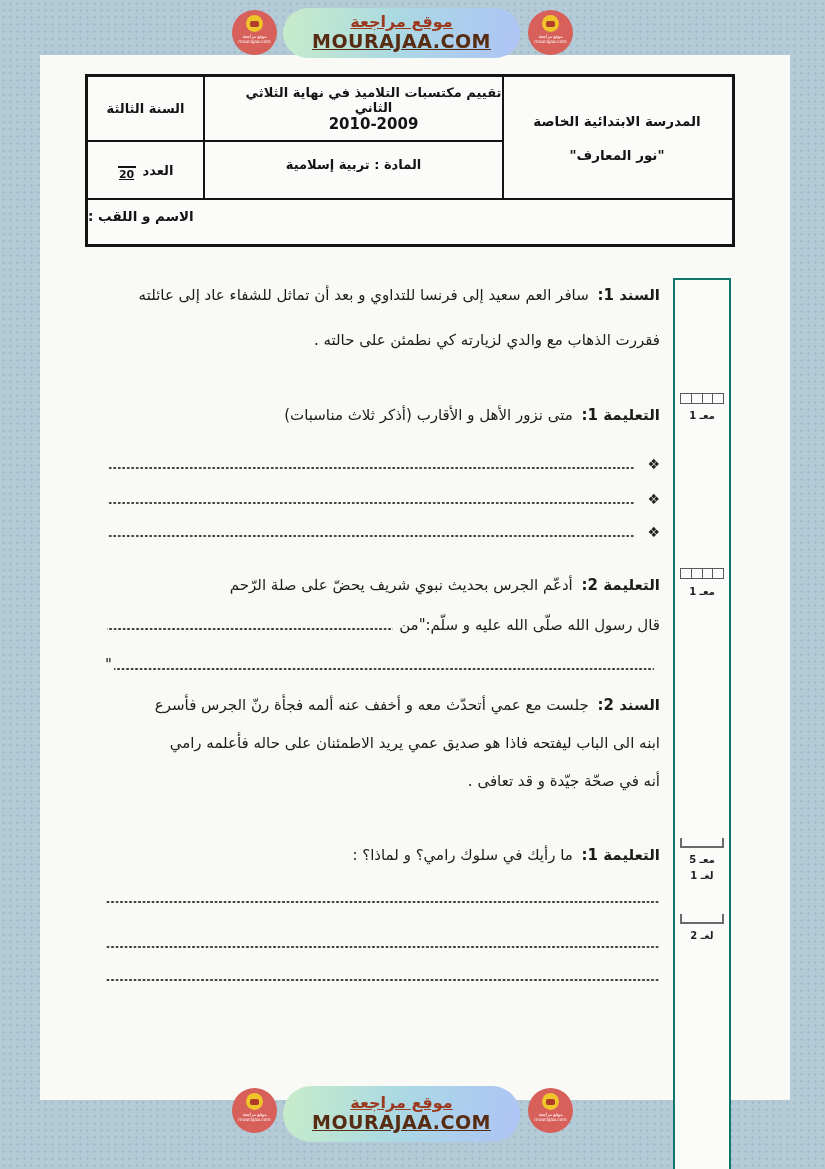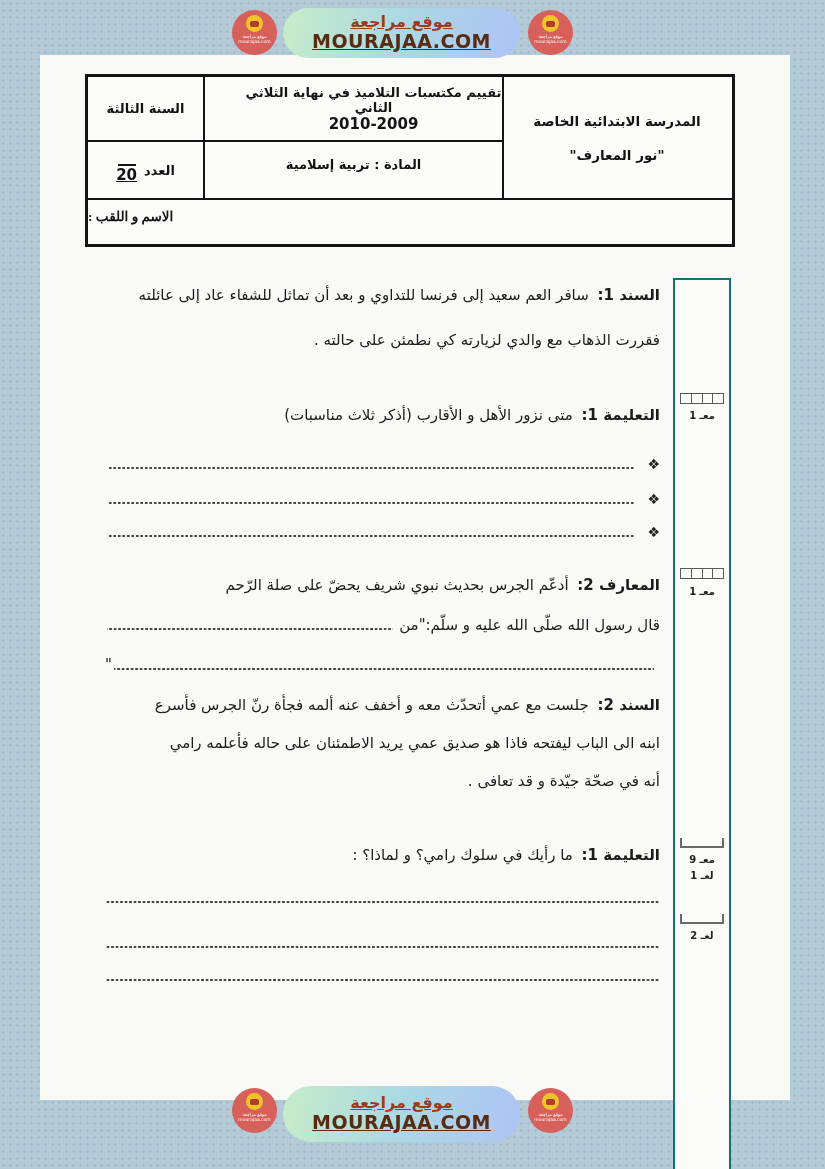--- a/index.html
+++ b/index.html
@@ -57,23 +57,23 @@
         display:flex;flex-direction:column;align-items:center;justify-content:center;text-align:center;}
   .cell-school{right:0;top:0;width:230px;height:121px;font-weight:bold;font-size:13.5px;row-gap:18px;border-radius:22px;}
   .cell-title{left:117px;top:0;width:297px;height:63px;font-weight:bold;font-size:13px;padding-left:40px;}
   .cell-title .yr{font-size:15px;font-weight:bold;}
   .cell-year{left:0;top:0;width:115px;height:63px;font-weight:bold;font-size:13px;}
   .cell-subject{left:117px;top:65px;width:297px;height:44px;font-weight:bold;font-size:13px;}
   .cell-score{left:0;top:65px;width:115px;height:56px;font-weight:bold;font-size:13px;
               flex-direction:row;column-gap:7px;}
   .frac{display:inline-flex;flex-direction:column;align-items:center;}
   .frac-line{width:18px;height:7px;border-bottom:2px solid #141414;}
-  .frac-den{font-size:15px;font-weight:bold;text-decoration:underline;}
+  .frac-den{font-size:11px;font-weight:bold;text-decoration:underline;}
   .cell-name{left:0;top:123px;width:650px;height:50px;justify-content:flex-start;
-             align-items:flex-end;padding:8px 10px 0 0;font-weight:bold;font-size:13.5px;font-family:Liberation Serif, serif;}
+             align-items:flex-end;padding:8px 10px 0 0;font-weight:bold;font-size:13.5px;}
   
   .line{
     position:absolute;left:65px;right:130px;direction:rtl;text-align:right;
     font-size:15px;color:#1c1c1c;line-height:1.35;
   }
   .line .lbl{font-weight:bold;margin-left:4px;margin-top:48px;}
   .flexline{display:flex;align-items:flex-end;}
   .leader{
     flex:1;height:4px;margin:0 6px 4px 2px;
     background-image:radial-gradient(circle,#3c3c3c 1px,rgba(0,0,0,0) 1.3px);
@@ -162,21 +162,21 @@
   <div class="line flexline" style="top:435px">
     <span class="bullet">❖</span>
     <span class="leader"></span>
   </div>
   <div class="line flexline" style="top:468px">
     <span class="bullet">❖</span>
     <span class="leader"></span>
   </div>
 
   <div class="line" style="top:520px">
-    <span class="lbl">المعارف 2:</span>
+    <span class="lbl">التعليمة 2:</span>
     <span>أدعّم الجرس بحديث نبوي شريف يحضّ على صلة الرّحم</span>
   </div>
 
   <div class="line flexline" style="top:560px">
     <span>قال رسول الله صلّى الله عليه و سلّم:"من</span>
     <span class="leader"></span>
   </div>
   <div class="line flexline" style="top:600px">
     <span class="leader"></span>
     <span class="quote">"</span>
@@ -213,21 +213,21 @@
 
     <div class="comb" style="top:288px">
       <span></span>
         <span></span>
         <span></span>
         <span></span>
     </div>
     <div class="mlabel" style="top:306px">معـ 1</div>
 
     <div class="bracket" style="top:558px"></div>
-    <div class="mlabel" style="top:574px">معـ 9</div>
+    <div class="mlabel" style="top:574px">معـ 5</div>
     <div class="mlabel" style="top:590px">لغـ 1</div>
 
     <div class="bracket" style="top:634px"></div>
     <div class="mlabel" style="top:650px">لغـ 2</div>
   </div>
 </div>
 
 <div class="banner" style="top:8px">
   <div class="logo left">
     <div class="yellow">

